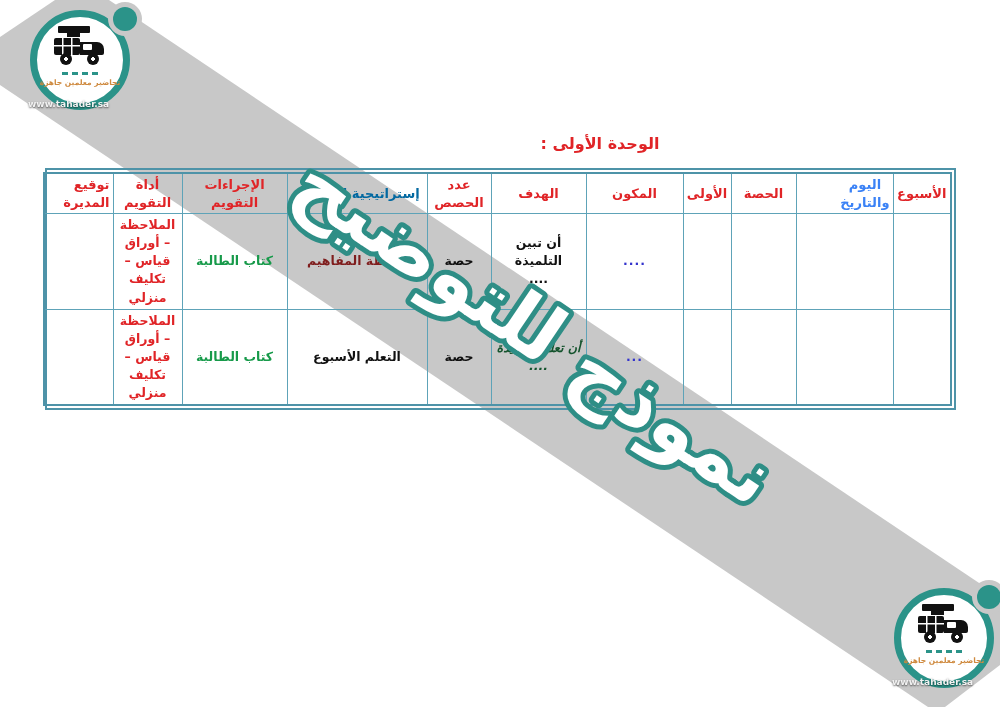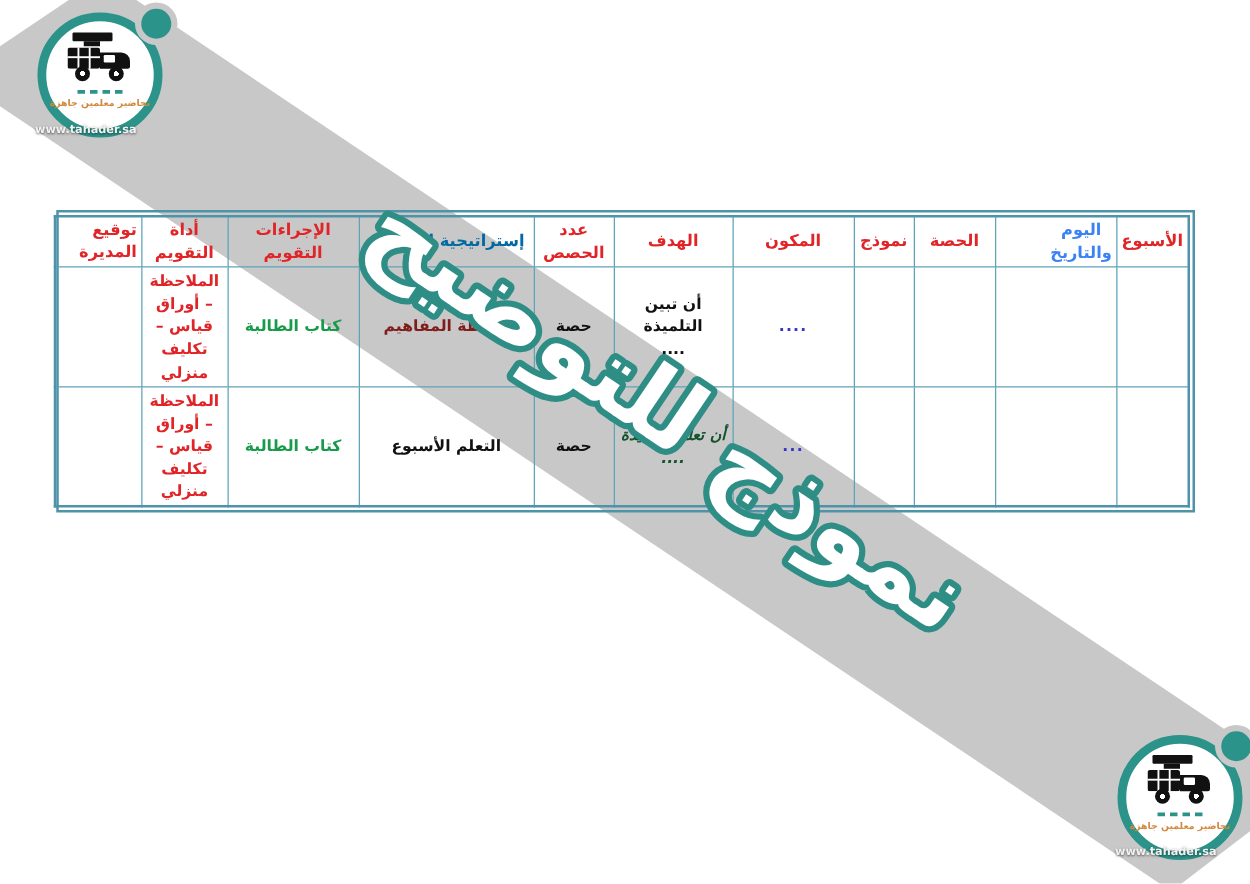--- a/index.html
+++ b/index.html
@@ -78,20 +78,21 @@
 </style>
 </head>
 <body>
 
 <div id="page">
 
   <svg id="band-svg" width="1000" height="707" viewBox="0 0 1000 707">
     <polygon points="0,37 55,0 109,0 1000,597 1000,665 945,707 928,707 0,85" fill="#c8c8c8"></polygon>
   </svg>
 
+  <div class="unit-label" style="color: rgb(224, 36, 39);">الوحدة الأولى :</div>
 
   <div class="table-wrap">
     <table class="prep">
       <colgroup>
         <col style="width:58px">
           <col style="width:97px">
           <col style="width:65px">
         <col style="width:48px">
           <col style="width:97px">
           <col style="width:95px">
@@ -99,21 +100,21 @@
           <col style="width:140px">
           <col style="width:105px">
         <col style="width:69px">
           <col style="width:69px">
       </colgroup>
       <thead>
         <tr>
             <th style="color: rgb(224, 36, 39);">الأسبوع</th>
             <th style="color: #3b82f6; padding-left: 44px;">اليوم والتاريخ</th>
             <th style="color: rgb(224, 36, 39);">الحصة</th>
-            <th style="color: rgb(224, 36, 39);">نموذج</th>
+            <th style="color: rgb(224, 36, 39);">الأولى</th>
             <th style="color: rgb(224, 36, 39);">المكون</th>
             <th style="color: rgb(224, 36, 39);">الهدف</th>
             <th style="color: rgb(224, 36, 39);">عدد الحصص</th>
             <th style="color: #0369a1;">إستراتيجية التدريس</th>
             <th style="color: rgb(224, 36, 39);">الإجراءات التقويم</th>
             <th style="color: rgb(224, 36, 39);">أداة التقويم</th>
             <th style="color: rgb(224, 36, 39); padding-left: 35px;">توقيع المديرة</th>
           </tr>
       </thead>
       <tbody>

